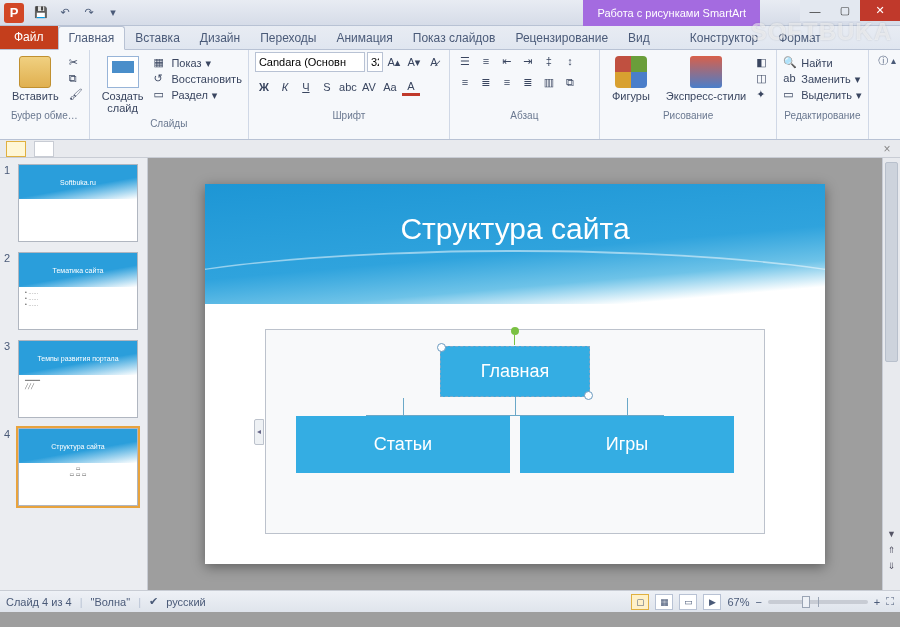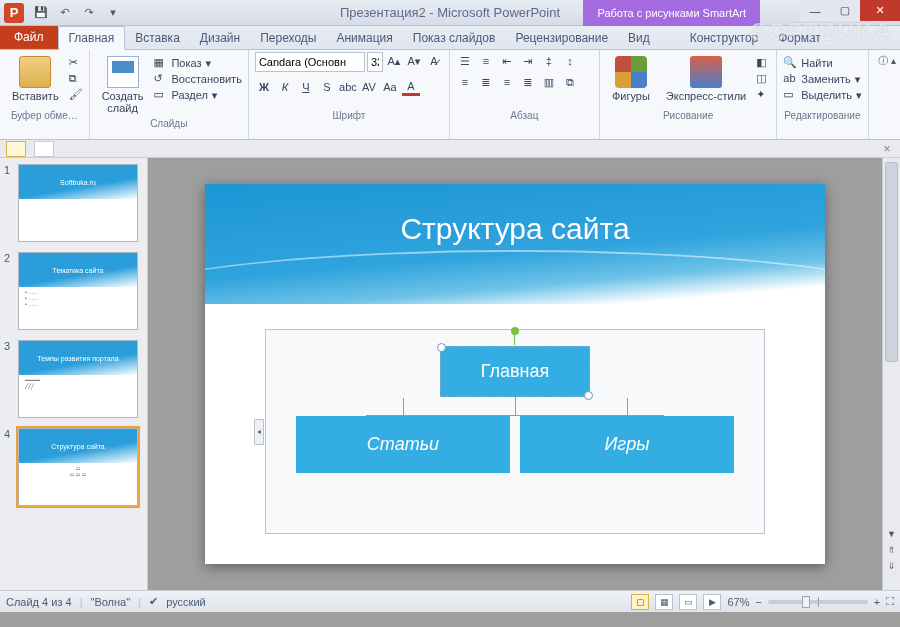--- a/index.html
+++ b/index.html
@@ -26,21 +26,21 @@
   
   .ribbon { height: 90px; background:#f6f8fb; border-bottom:1px solid #b8c2d4; display:flex; position:relative;}
   .group { border-right:1px solid #d0d8e6; padding: 2px 6px 0 6px; display:flex; flex-direction:column; justify-content:space-between; }
   .group-body { display:flex; gap:4px; flex:1; align-items:flex-start; }
   .group-label { font-size: 10px; color:#6a7890; text-align:center; padding-bottom:18px; white-space:nowrap;}
   .bigbtn { display:flex; flex-direction:column; align-items:center; gap:2px; padding:4px 6px; font-size:11px; color:#3a4660; text-align:center; }
   .bigbtn .ico { width:32px; height:32px; }
   .smallbtns { display:flex; flex-direction:column; gap:2px; font-size:11px; color:#3a4660; padding-top:4px;}
   .smallbtns > div { display:flex; align-items:center; gap:4px; }
   .mini-ico { width:14px; height:14px; display:inline-block;}
-  .font-row { display:flex; gap:2px; margin-bottom:3px;}
+  .font-row { display:flex; gap:2px; align-items:center; margin-bottom:3px;}
   .font-combo { font-size:11px; border:1px solid #b8c2d4; background:#fff; padding:1px 3px; height:20px;}
   .btnrow { display:flex; gap:3px;}
   .fbtn { width:18px; height:18px; display:flex;align-items:center;justify-content:center; font-size:11px; color:#3a4660; }
   .ribbon-min { position:absolute; right:4px; top:4px; font-size:10px; color:#4a5a78;}
 
   
   .ruler-bar { height: 18px; background:#e8eaee; border-bottom:1px solid #c8ccd4; display:flex; align-items:center;}
   .outline-tab { width:20px; height:16px; margin-left:6px; border:1px solid #c8ccd4; background:#fff; margin-right:2px;}
   .outline-tab.active { background:#fff7d6; border-color:#e0b040;}
   .close-panel { margin-left:auto; width:18px; text-align:center; color:#888; font-size:12px; margin-right: 4px;}
@@ -62,21 +62,21 @@
   .slide-header::after { content:""; position:absolute; left:-20%; right:-20%; bottom:-8px; height:60px; border-top:2px solid rgba(255,255,255,0.5); border-radius:50% 50% 0 0 / 100% 100% 0 0;}
   .slide-title { position:absolute; top:28px; left:0; right:0; text-align:center; color:#fff; font-size:30px; font-weight:300;}
   .smartart { position:absolute; top: 145px; left: 60px; right: 60px; bottom: 30px; border:1px solid #bcc2cc; background:#f8f9fa; padding: 16px 20px;}
   .sa-root { width: 150px; margin: 0 auto; background:#34ade3; color:#fff; font-size:18px; text-align:center; padding: 14px 0; position:relative; border:1px dashed #7aa8c8;}
   .sa-root::before, .sa-root::after { content:""; position:absolute; width:7px; height:7px; background:#fff; border:1px solid #6a9ac0; border-radius:50%;}
   .sa-root::before { top:-4px; left:-4px;} .sa-root::after { bottom:-4px; right:-4px;}
   .rot-handle { position:absolute; top:-20px; left:50%; width:8px; height:8px; background:#7ac142; border-radius:50%; transform:translateX(-50%);}
   .rot-handle::after{content:"";position:absolute;top:8px;left:3px;width:1px;height:10px;background:#7ac142;}
   .sa-line-v { width:1px; height:18px; background:#6aa8c8; margin:0 auto;}
   .sa-line-h { height:1px; background:#6aa8c8; margin: 0 80px;}
-  .sa-children { display:flex; justify-content:space-between; gap:10px; margin: 0 10px; font-style: italic;}
+  .sa-children { display:flex; justify-content:space-between; gap:10px; margin: 0 10px;}
   .sa-child { flex:1; background:#34ade3; color:#fff; font-size:18px; text-align:center; padding: 18px 0; position:relative;}
   .sa-child::before { content:""; position:absolute; top:-18px; left:50%; width:1px; height:18px; background:#6aa8c8;}
   .sa-side-tab { position:absolute; left:-12px; top:50%; transform:translateY(-50%); width:10px; height:26px; border:1px solid #bcc2cc; background:#eef1f4; border-radius:2px 0 0 2px; display:flex;align-items:center;justify-content:center; font-size:8px; color:#668;}
   .vscroll { width:18px; background:#e8eaee; border-left:1px solid #c8ccd4; position:relative;}
   .vscroll-thumb { position:absolute; left:2px; right:2px; top:4px; height:200px; background:#cdd3dc; border:1px solid #b8c0cc; border-radius:2px;}
   .vscroll-btn { position:absolute; left:0;right:0; height:16px; display:flex;align-items:center;justify-content:center; font-size:9px; color:#556;}
 
   .notes { height: 38px; background:#fff; border-top:4px solid #9e9e9e; padding: 6px 10px; font-size: 12px; color:#9aa0aa;}
 
   
@@ -100,21 +100,20 @@
 <body>
 
 <div class="titlebar">
   <div class="p-icon">P</div>
   <div class="qat">
     <div class="qat-btn">💾</div>
     <div class="qat-btn">↶</div>
     <div class="qat-btn">↷</div>
     <div class="qat-btn">▾</div>
   </div>
-  <div class="title">Презентация2 - Microsoft PowerPoint</div>
   <div class="contextual-tab">Работа с рисунками SmartArt</div>
   <div class="winbtns">
     <div class="winbtn">—</div>
     <div class="winbtn">▢</div>
     <div class="winbtn close">✕</div>
   </div>
 </div>
 <div class="watermark">SOFTBUKA</div>
 
 <div class="ribbon-tabs">

